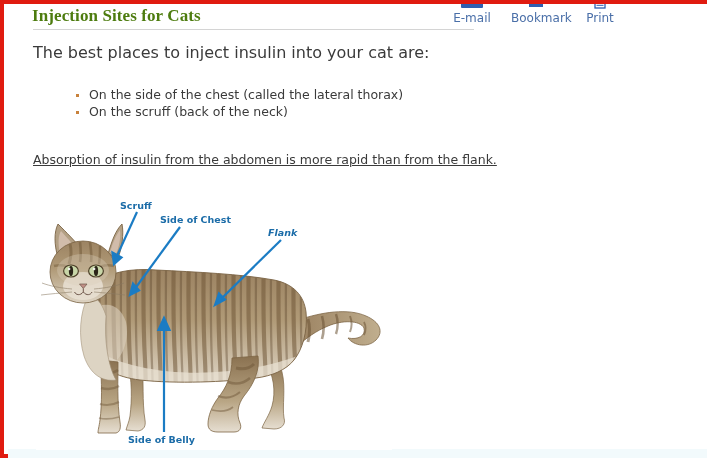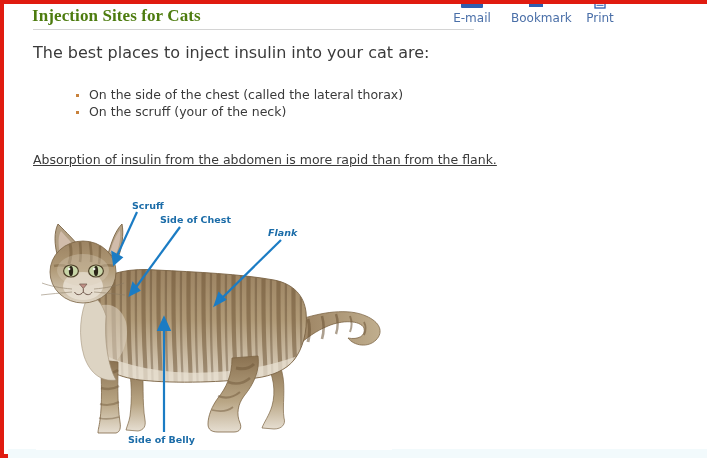--- a/index.html
+++ b/index.html
@@ -148,21 +148,21 @@
     display: block;
   }
   .fig-label {
     position: absolute;
     font-size: 9.5px;
     font-weight: bold;
     color: #1b6ca8;
     font-family: "DejaVu Sans", "Liberation Sans", sans-serif;
     white-space: nowrap;
   }
-  .lbl-scruff      { left: 96px;  top: 0px; }
+  .lbl-scruff      { left: 84px;  top: 0px; }
   .lbl-chest       { left: 124px; top: 14px; }
   .lbl-flank       { left: 232px; top: 27px; font-style: italic; }
   .lbl-belly       { left: 92px; top: 234px; }
 </style>
 </head>
 <body>
 
 <div class="page-frame">
   <div class="page-inner">
 
@@ -210,21 +210,21 @@
           <span class="tlabel">Print</span>
         </a>
 
       </div>
     </div>
 
     <div class="intro">The best places to inject insulin into your cat are:</div>
 
     <ul class="sites-list">
       <li>On the side of the chest (called the lateral thorax)</li>
-      <li>On the scruff (your of the neck)</li>
+      <li>On the scruff (back of the neck)</li>
     </ul>
 
     <div class="absorption">Absorption of insulin from the abdomen is more rapid than from the flank.</div>
 
     <div class="figure">
 
       <svg width="356" height="250" viewBox="0 0 356 250">
         <defs>
           <linearGradient id="furA" x1="0" y1="0" x2="0" y2="1">
             <stop offset="0%" stop-color="#9c8362"></stop>

